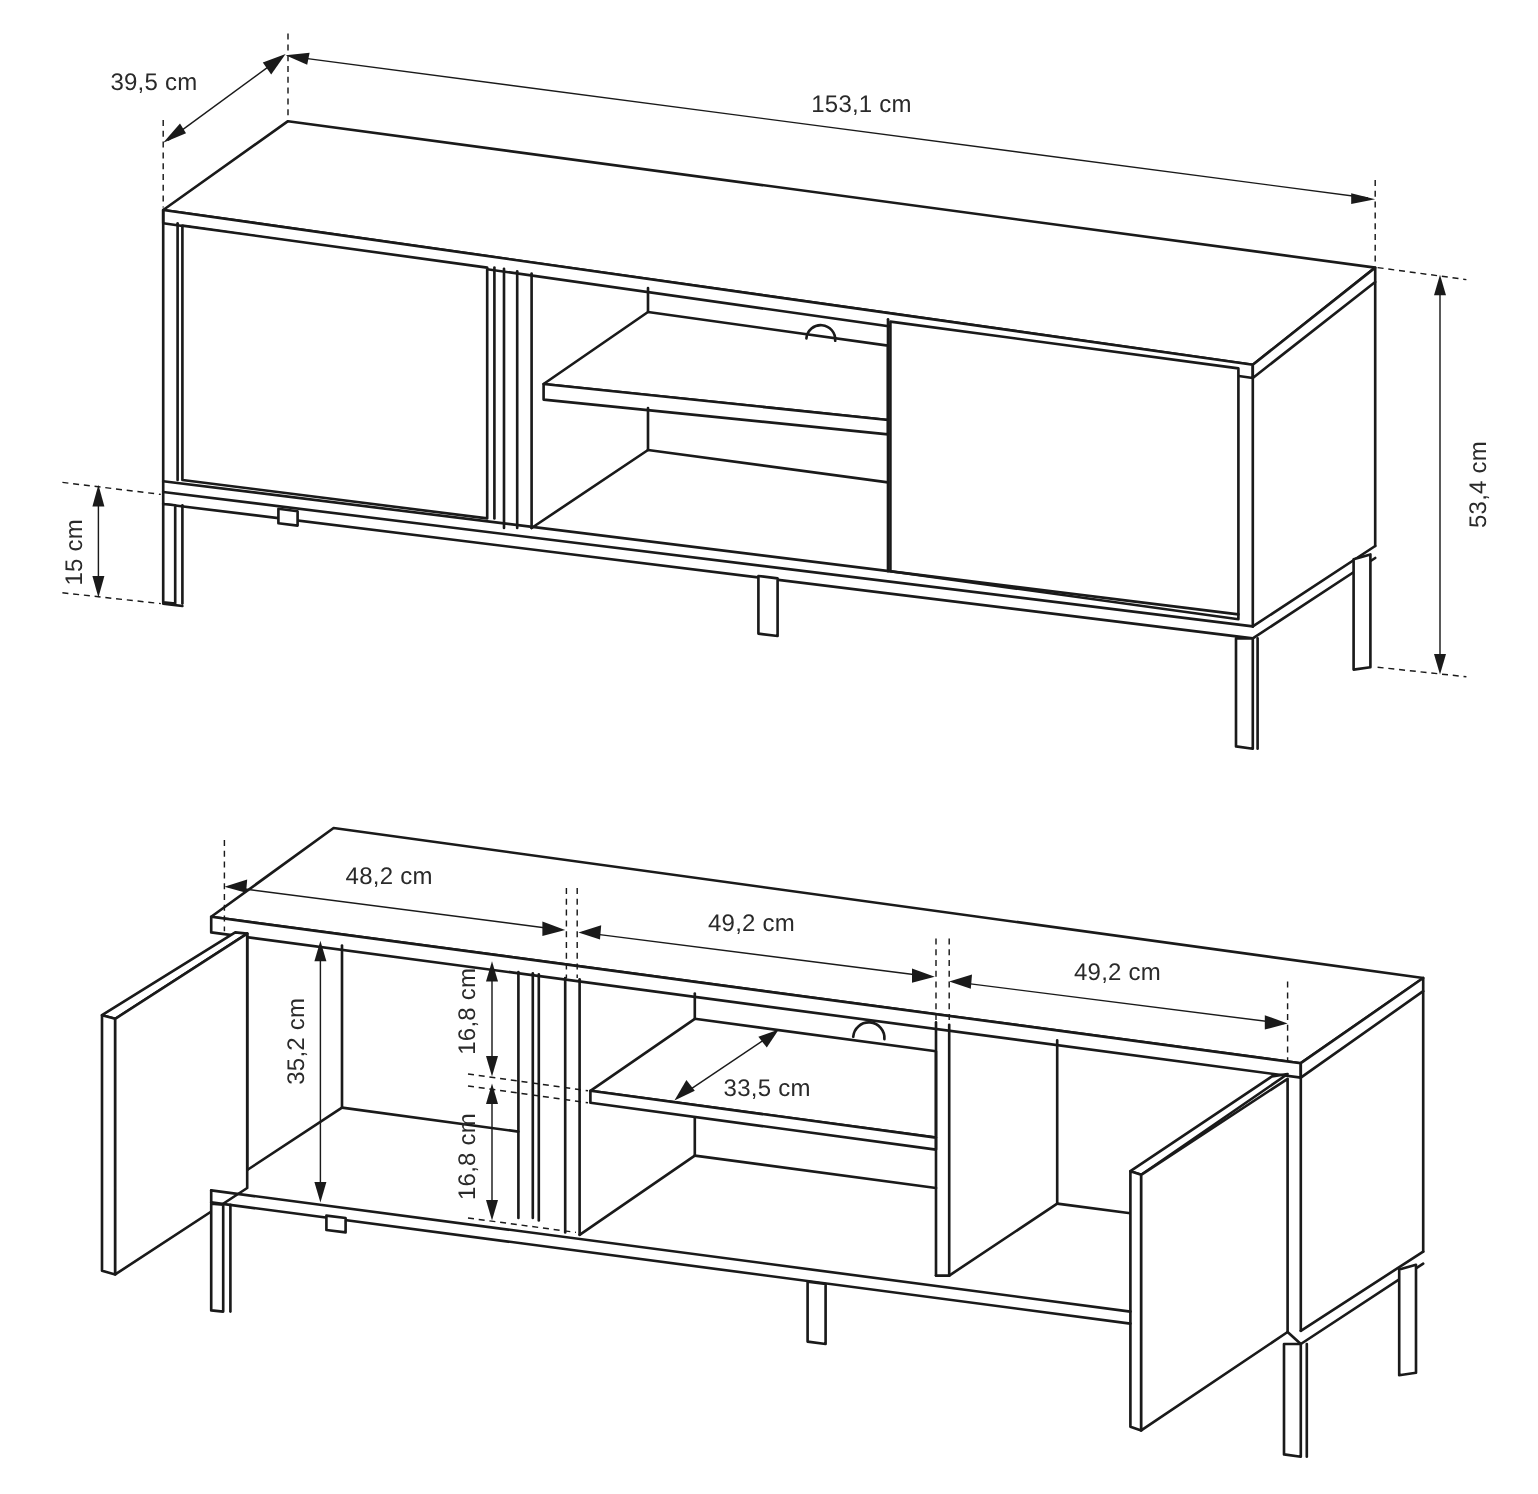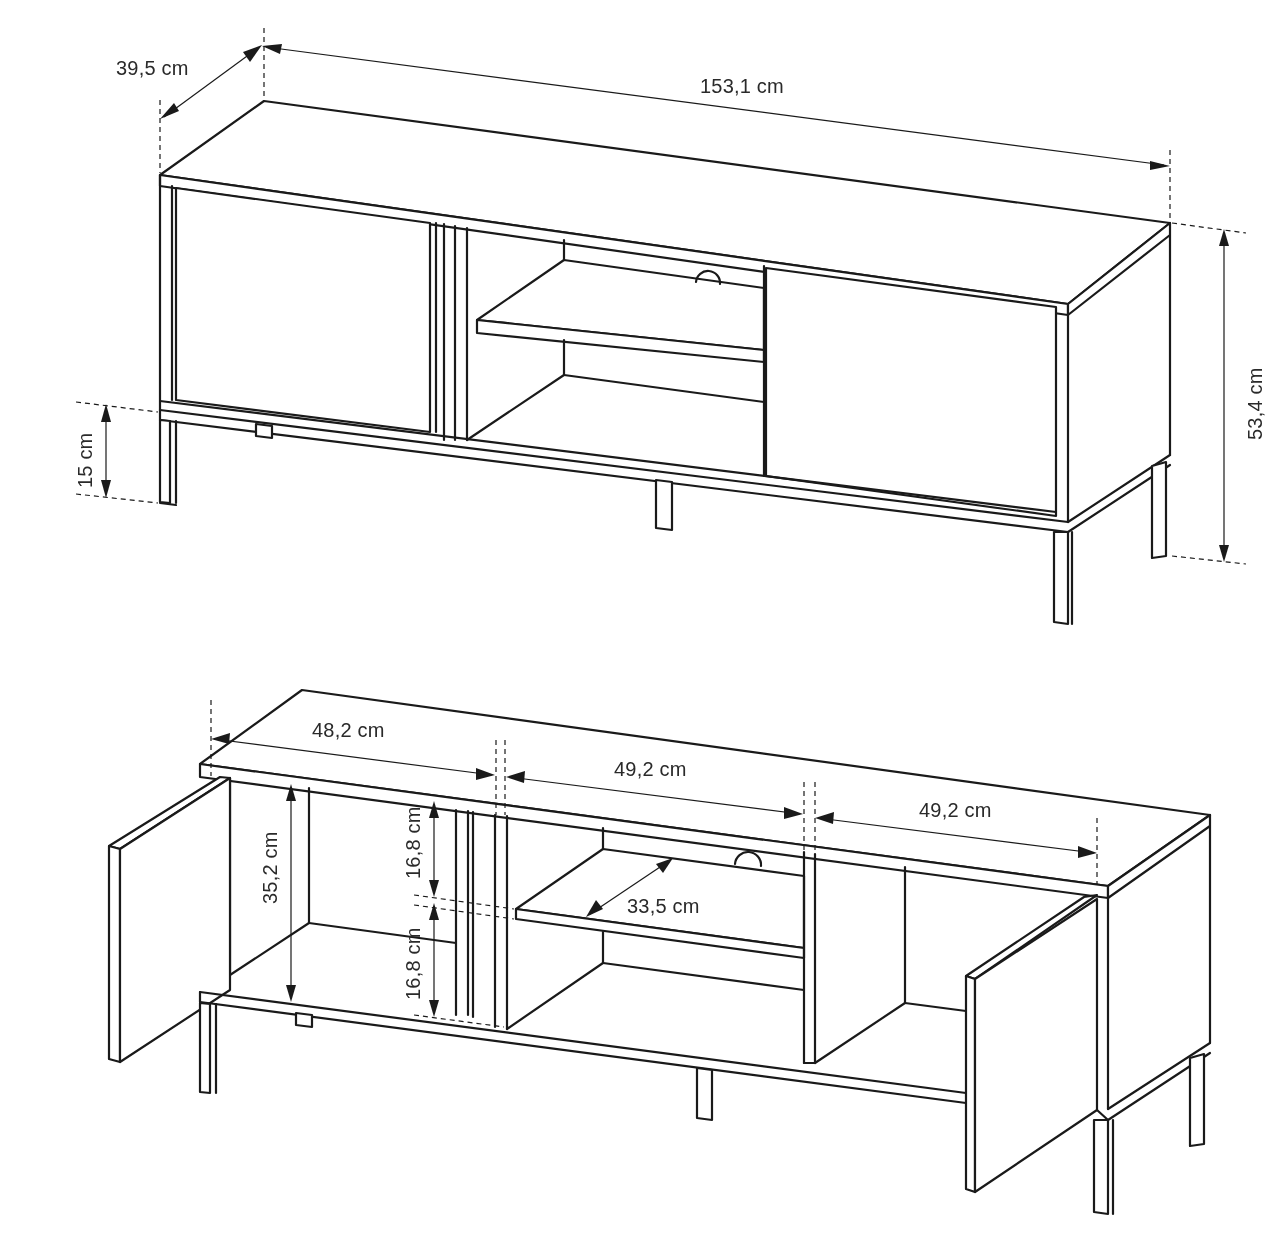--- a/index.html
+++ b/index.html
@@ -1,17 +1,17 @@
 <!DOCTYPE html>
 <html><head>
 <meta charset="utf-8">
 <style>
   html, body { margin: 0; padding: 0; background: #ffffff; }
   body { width: 1282px; height: 1245px; overflow: hidden; position: relative; }
-  #canvas { position: absolute; left: 0; top: 0; width: 1052px; height: 1245px; padding-left: 24px; }
+  #canvas { position: absolute; left: 0; top: 0; width: 1052px; height: 1245px; }
   svg { display: block; }
   .ln { stroke: #1a1a1a; stroke-width: 2.2; fill: none; stroke-linejoin: round; stroke-linecap: round; }
   .fill-w { fill: #ffffff; }
   .dash { stroke: #1a1a1a; stroke-width: 1.2; fill: none; stroke-dasharray: 5 4; }
   .dim { stroke: #1a1a1a; stroke-width: 1.2; fill: none; }
   .arr { fill: #1a1a1a; stroke: none; }
   .lbl { font-family: "Liberation Sans", sans-serif; font-size: 20px; fill: #2a2a2a; letter-spacing: 0.2px; }
 </style>
 </head>
 <body>

